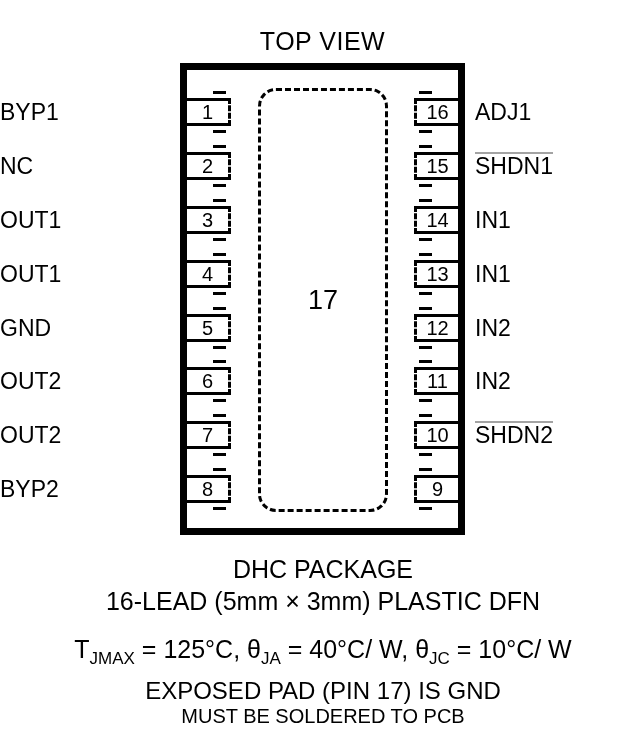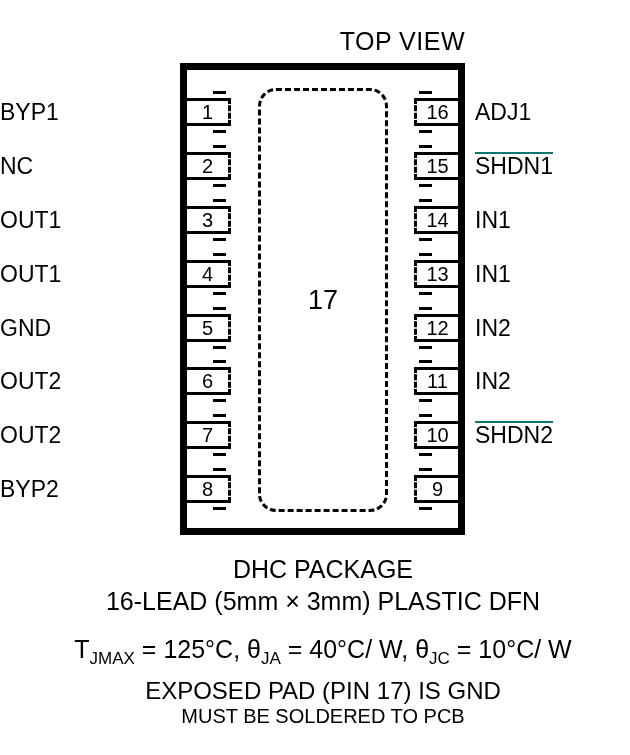--- a/index.html
+++ b/index.html
@@ -1,38 +1,38 @@
 <!DOCTYPE html>
 <html><head>
 <meta charset="utf-8">
 <style>
   html,body{margin:0;padding:0;background:#fff;}
   .page{position:relative;width:630px;height:755px;background:#fff;
         font-family:"Liberation Sans",sans-serif;color:#000;overflow:hidden;}
-  .title{position:absolute;top:27px;left:180px;width:285px;text-align:right;
+  .title{position:absolute;top:27px;left:180px;width:285px;text-align:center;
          font-size:25px;letter-spacing:0.5px;}
   .package{position:absolute;left:180px;top:63px;width:285px;height:472px;
            border:7px solid #000;box-sizing:border-box;}
   .pad{position:absolute;left:71px;top:18px;width:130px;height:424px;
        border:3px dashed #000;border-radius:18px;box-sizing:border-box;
        display:flex;align-items:center;justify-content:center;font-size:27px;}
   .pin{position:absolute;width:44px;height:28px;box-sizing:border-box;
        border-top:3px solid #000;border-bottom:3px solid #000;
        display:flex;align-items:center;justify-content:center;font-size:20px;}
   .pin.left{left:0;border-right:3px dashed #000;}
   .pin.right{right:0;border-left:3px dashed #000;}
   .tick{position:absolute;width:13px;height:0;border-top:3px solid #000;}
   .pin.left .tick{right:2px;}
   .pin.right .tick{left:2px;}
   .tick.t{top:-10px;}
   .tick.b{bottom:-10px;}
   .lbl{position:absolute;height:28px;line-height:28px;font-size:23px;}
   .lbl.left{left:0;width:166px;text-align:left;}
   .lbl.right{left:475px;width:150px;text-align:left;}
-  .overline{display:inline-block;border-top:2px solid #0f766e;line-height:24px;}
+  .overline{display:inline-block;border-top:2px solid #a3a3a3;line-height:24px;}
   .ftr{position:absolute;left:8px;width:630px;text-align:center;}
   .f1{top:555px;font-size:25px;}
   .f2{top:587px;font-size:25px;}
   .f3{top:635px;font-size:25px;}
   .f4{top:677px;font-size:24px;}
   .f5{top:705px;font-size:20px;}
   sub{font-size:0.68em;}
 </style>
 </head>
 <body>

